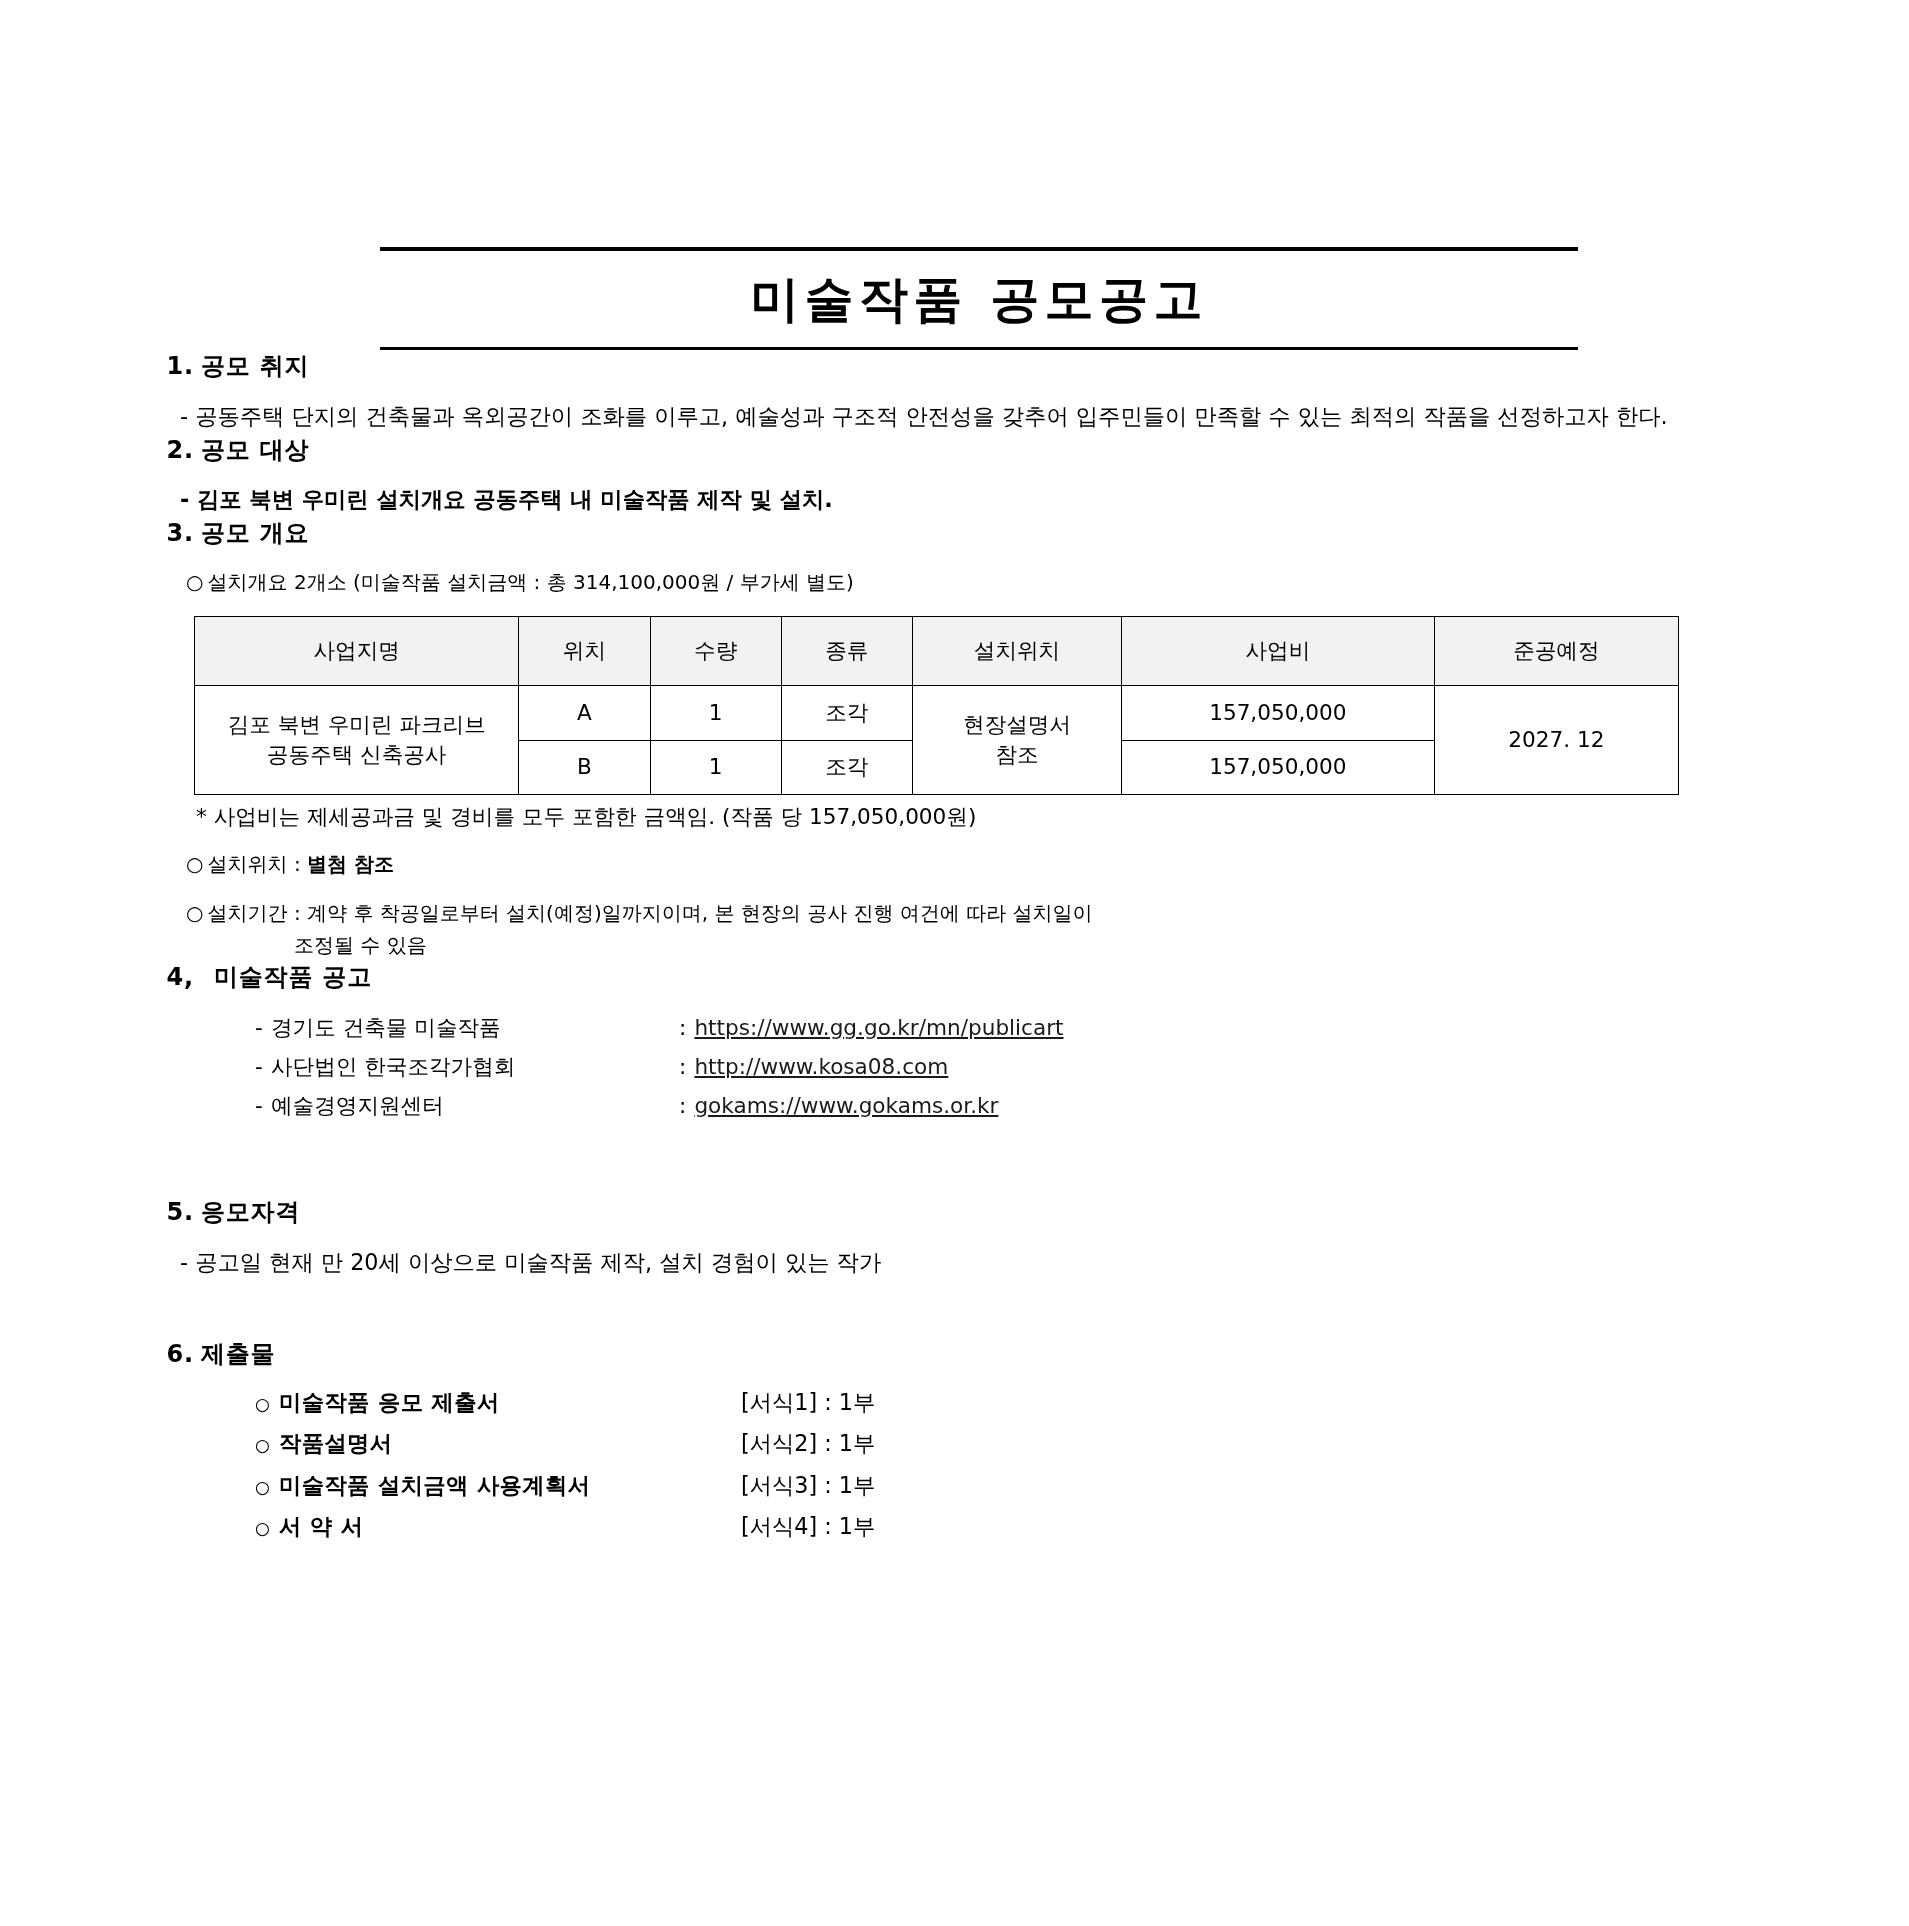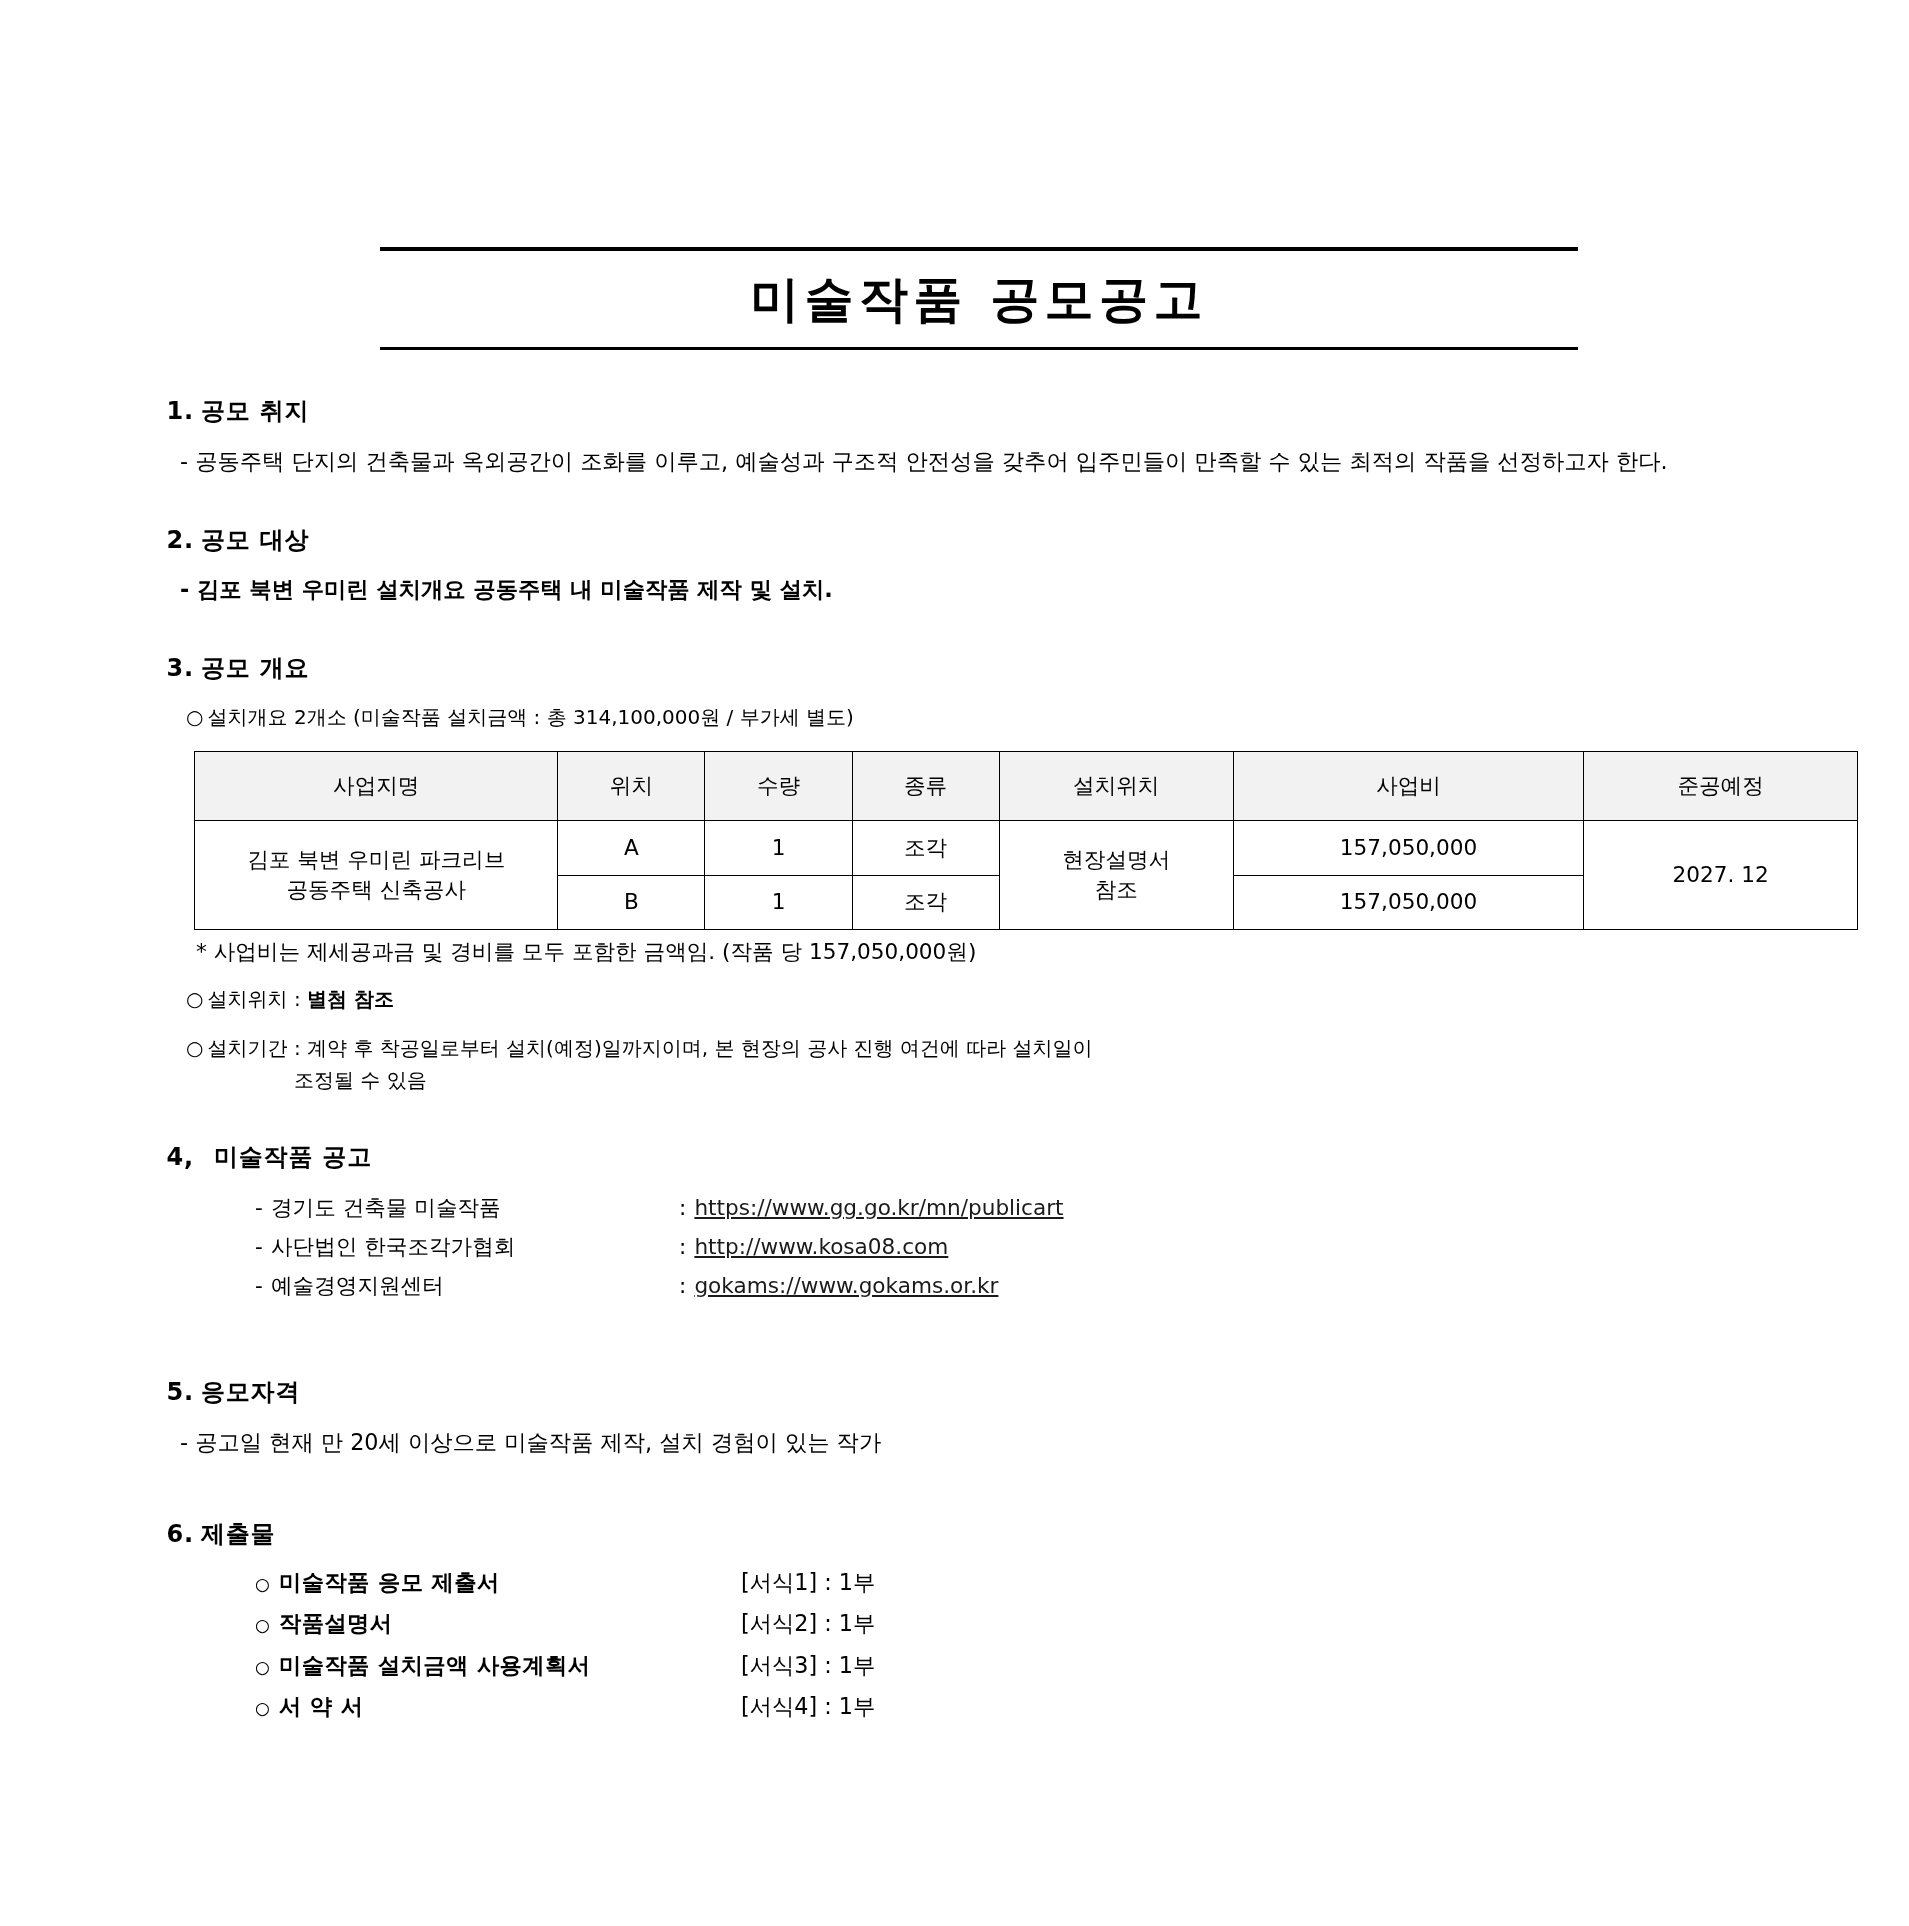--- a/index.html
+++ b/index.html
@@ -51,21 +51,20 @@
     line-height: 1.45;
     padding: 13px 0 11.6px 0;
     white-space: nowrap;
   }
 
   
   .h-sec {
     font-size: 24px;
     font-weight: bold;
     letter-spacing: 0.8px;
-    margin-top: 45px;
     margin-left: 9.6px;
   }
   .h-sec .num { margin-right: 7px; }
 
   .para {
     font-size: 22.3px;
     line-height: 1.62;
     margin-top: 15.4px;
     margin-left: 23px;
   }
@@ -87,21 +86,21 @@
     width: 21.6px;
   }
 
   
   .tbl-wrap {
     margin-top: 17.7px;
     margin-left: 37px;
   }
   table.main {
     border-collapse: collapse;
-    width: 1664px;
+    width: 1485px;
     table-layout: fixed;
   }
   table.main th, table.main td {
     border: 1.5px solid #000;
     text-align: center;
     vertical-align: middle;
     font-size: 21.6px;
     padding: 11.6px 3.1px;
     line-height: 1.4;
   }

